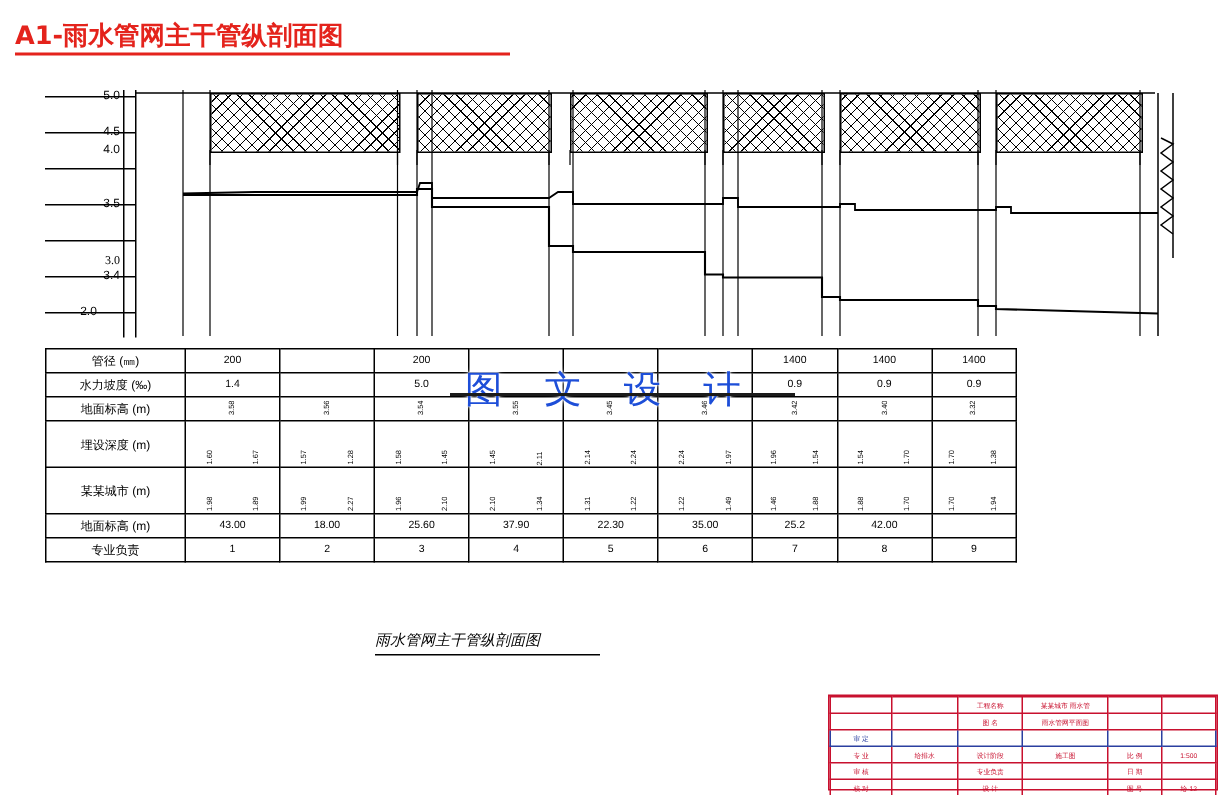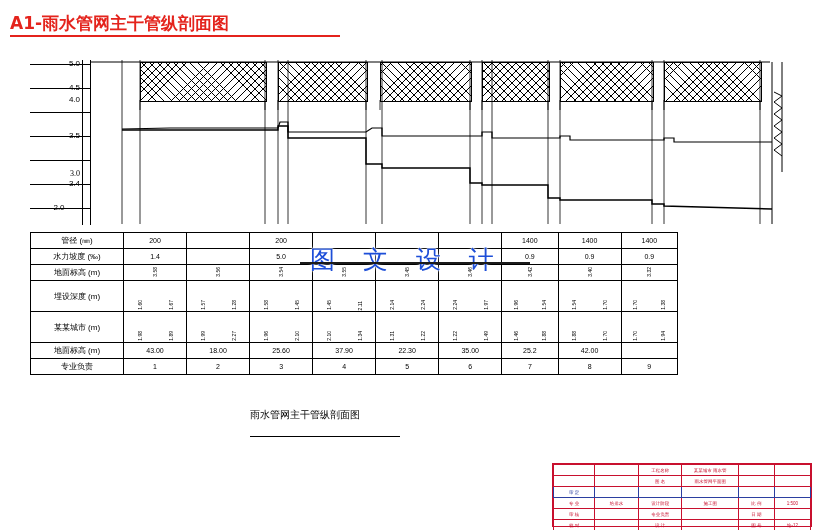--- a/index.html
+++ b/index.html
@@ -82,22 +82,22 @@
     font-weight:500;
     text-shadow:0 0 1px #fff,0 0 2px #fff, 0 0 4px #fff;
     pointer-events:none;
   }
   .wm-line{
     position:absolute;left:300px;top:262px;width:230px;height:2px;background:#1b1b1b;
   }
 
   
   .caption{
-    position:absolute;left:250px;top:408px;
-    font-size:10px;color:#000;font-family:"DejaVu Sans",sans-serif;
+    position:absolute;left:250px;top:420px;
+    font-size:10px;color:#000;font-family:"DejaVu Sans",sans-serif;font-style:italic;
   }
   .caption-rule{position:absolute;left:250px;top:436px;width:150px;height:1px;background:#000;}
 
   
   .titleblock{
     position:absolute;left:552px;top:463px;width:258px;height:62px;
     border:1px solid #c8102e;
   }
   .tb-table{
     width:100%;height:100%;border-collapse:collapse;font-size:4.5px;

